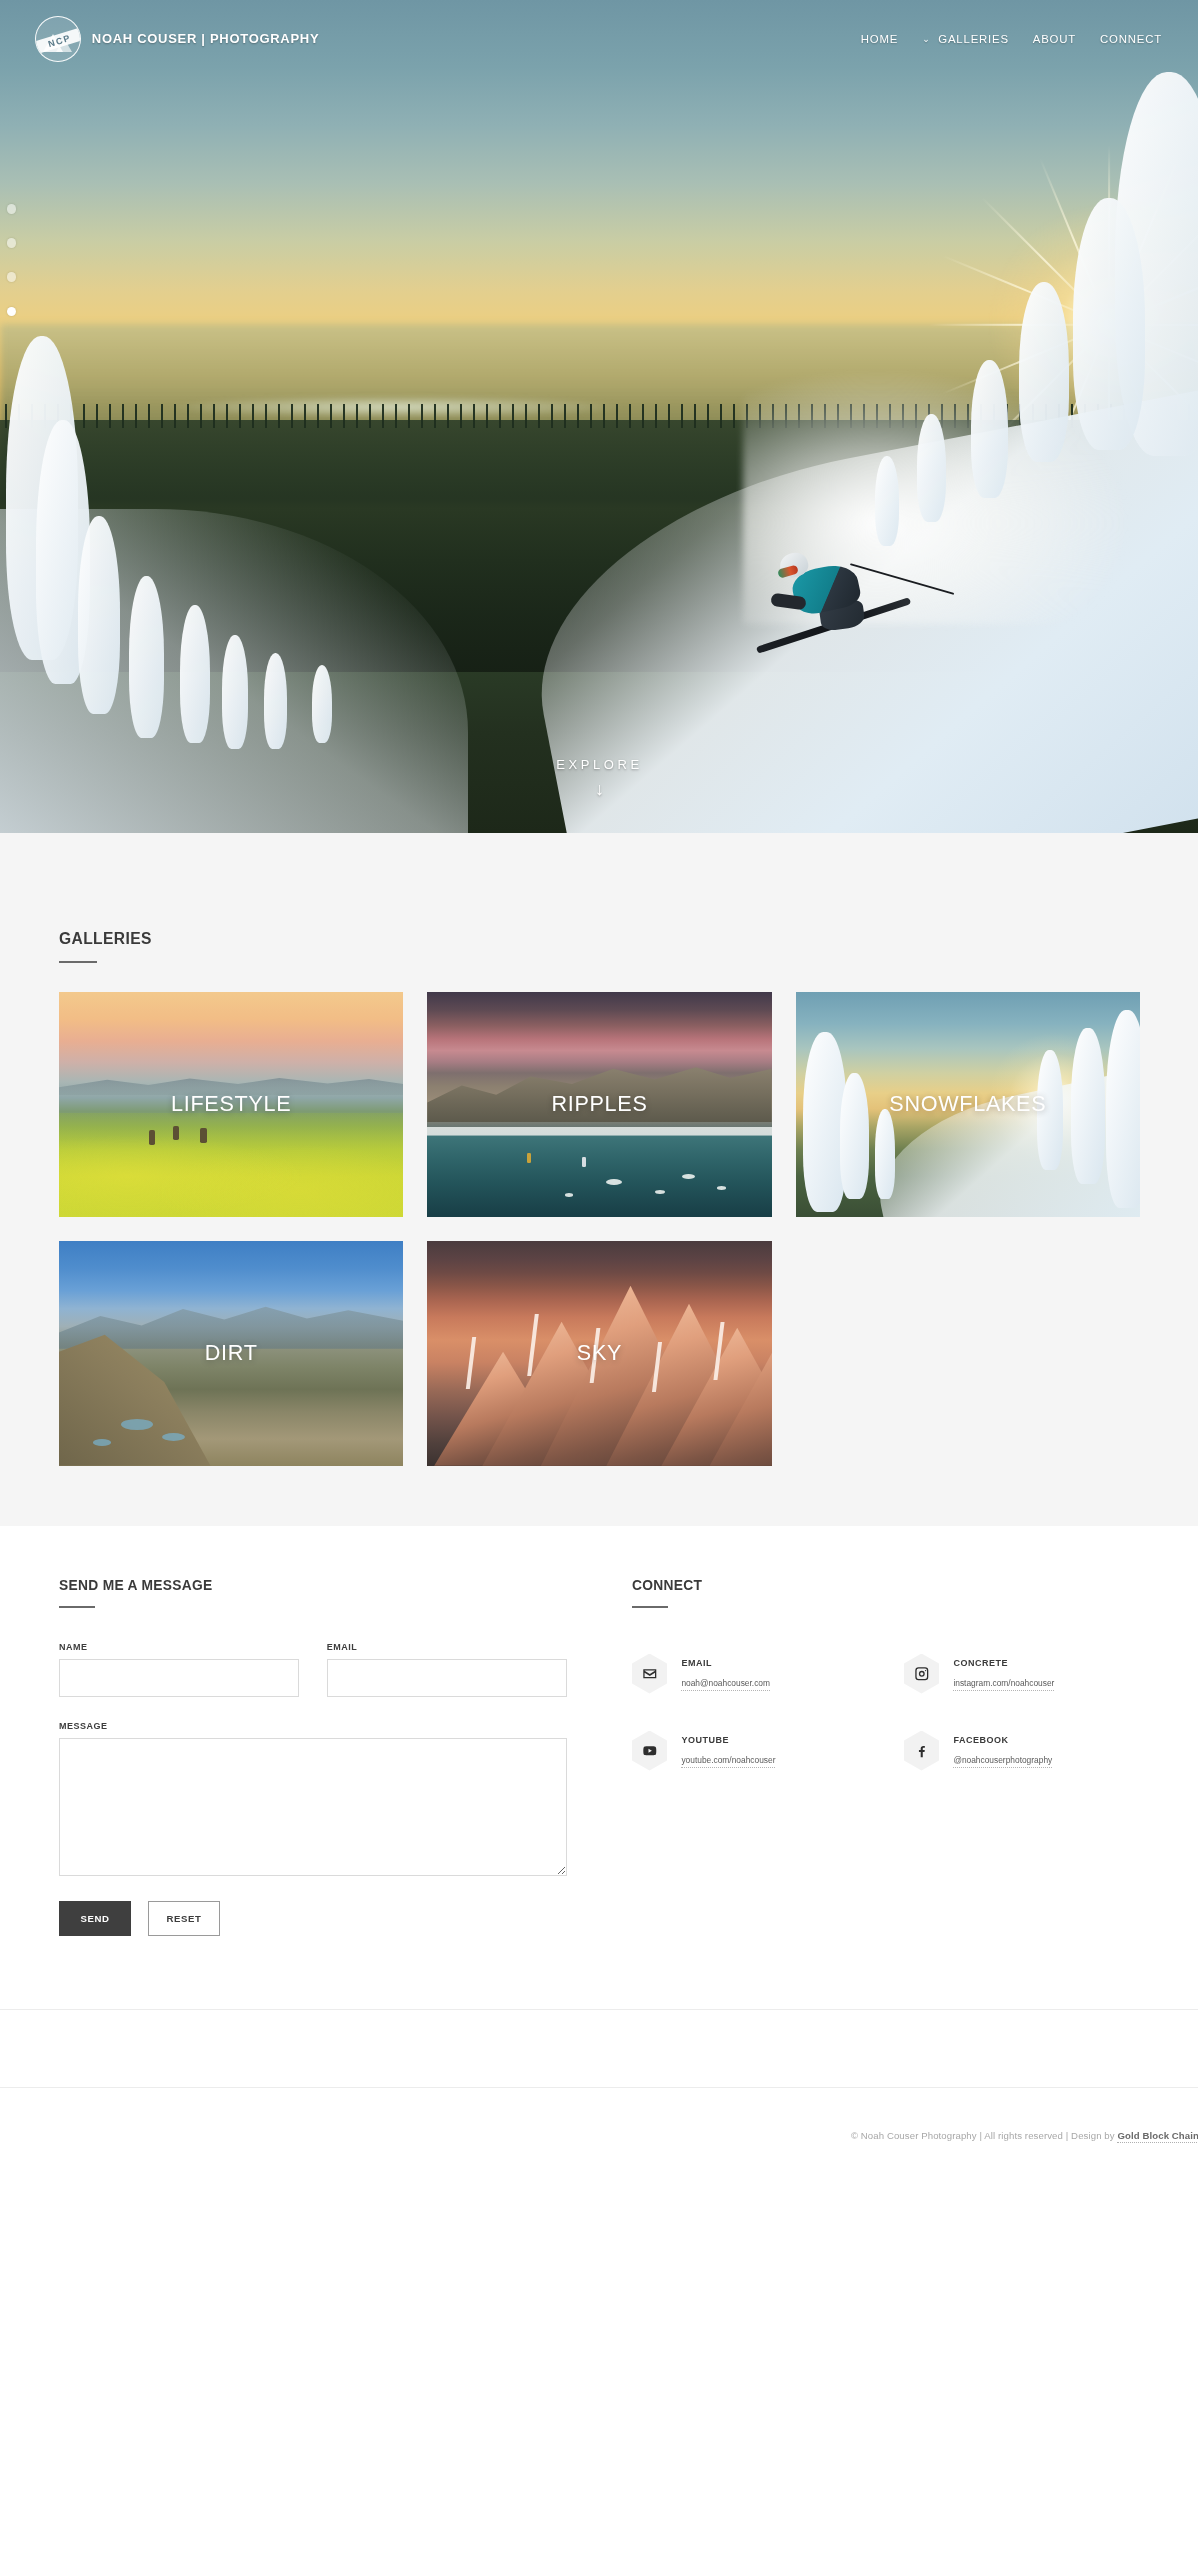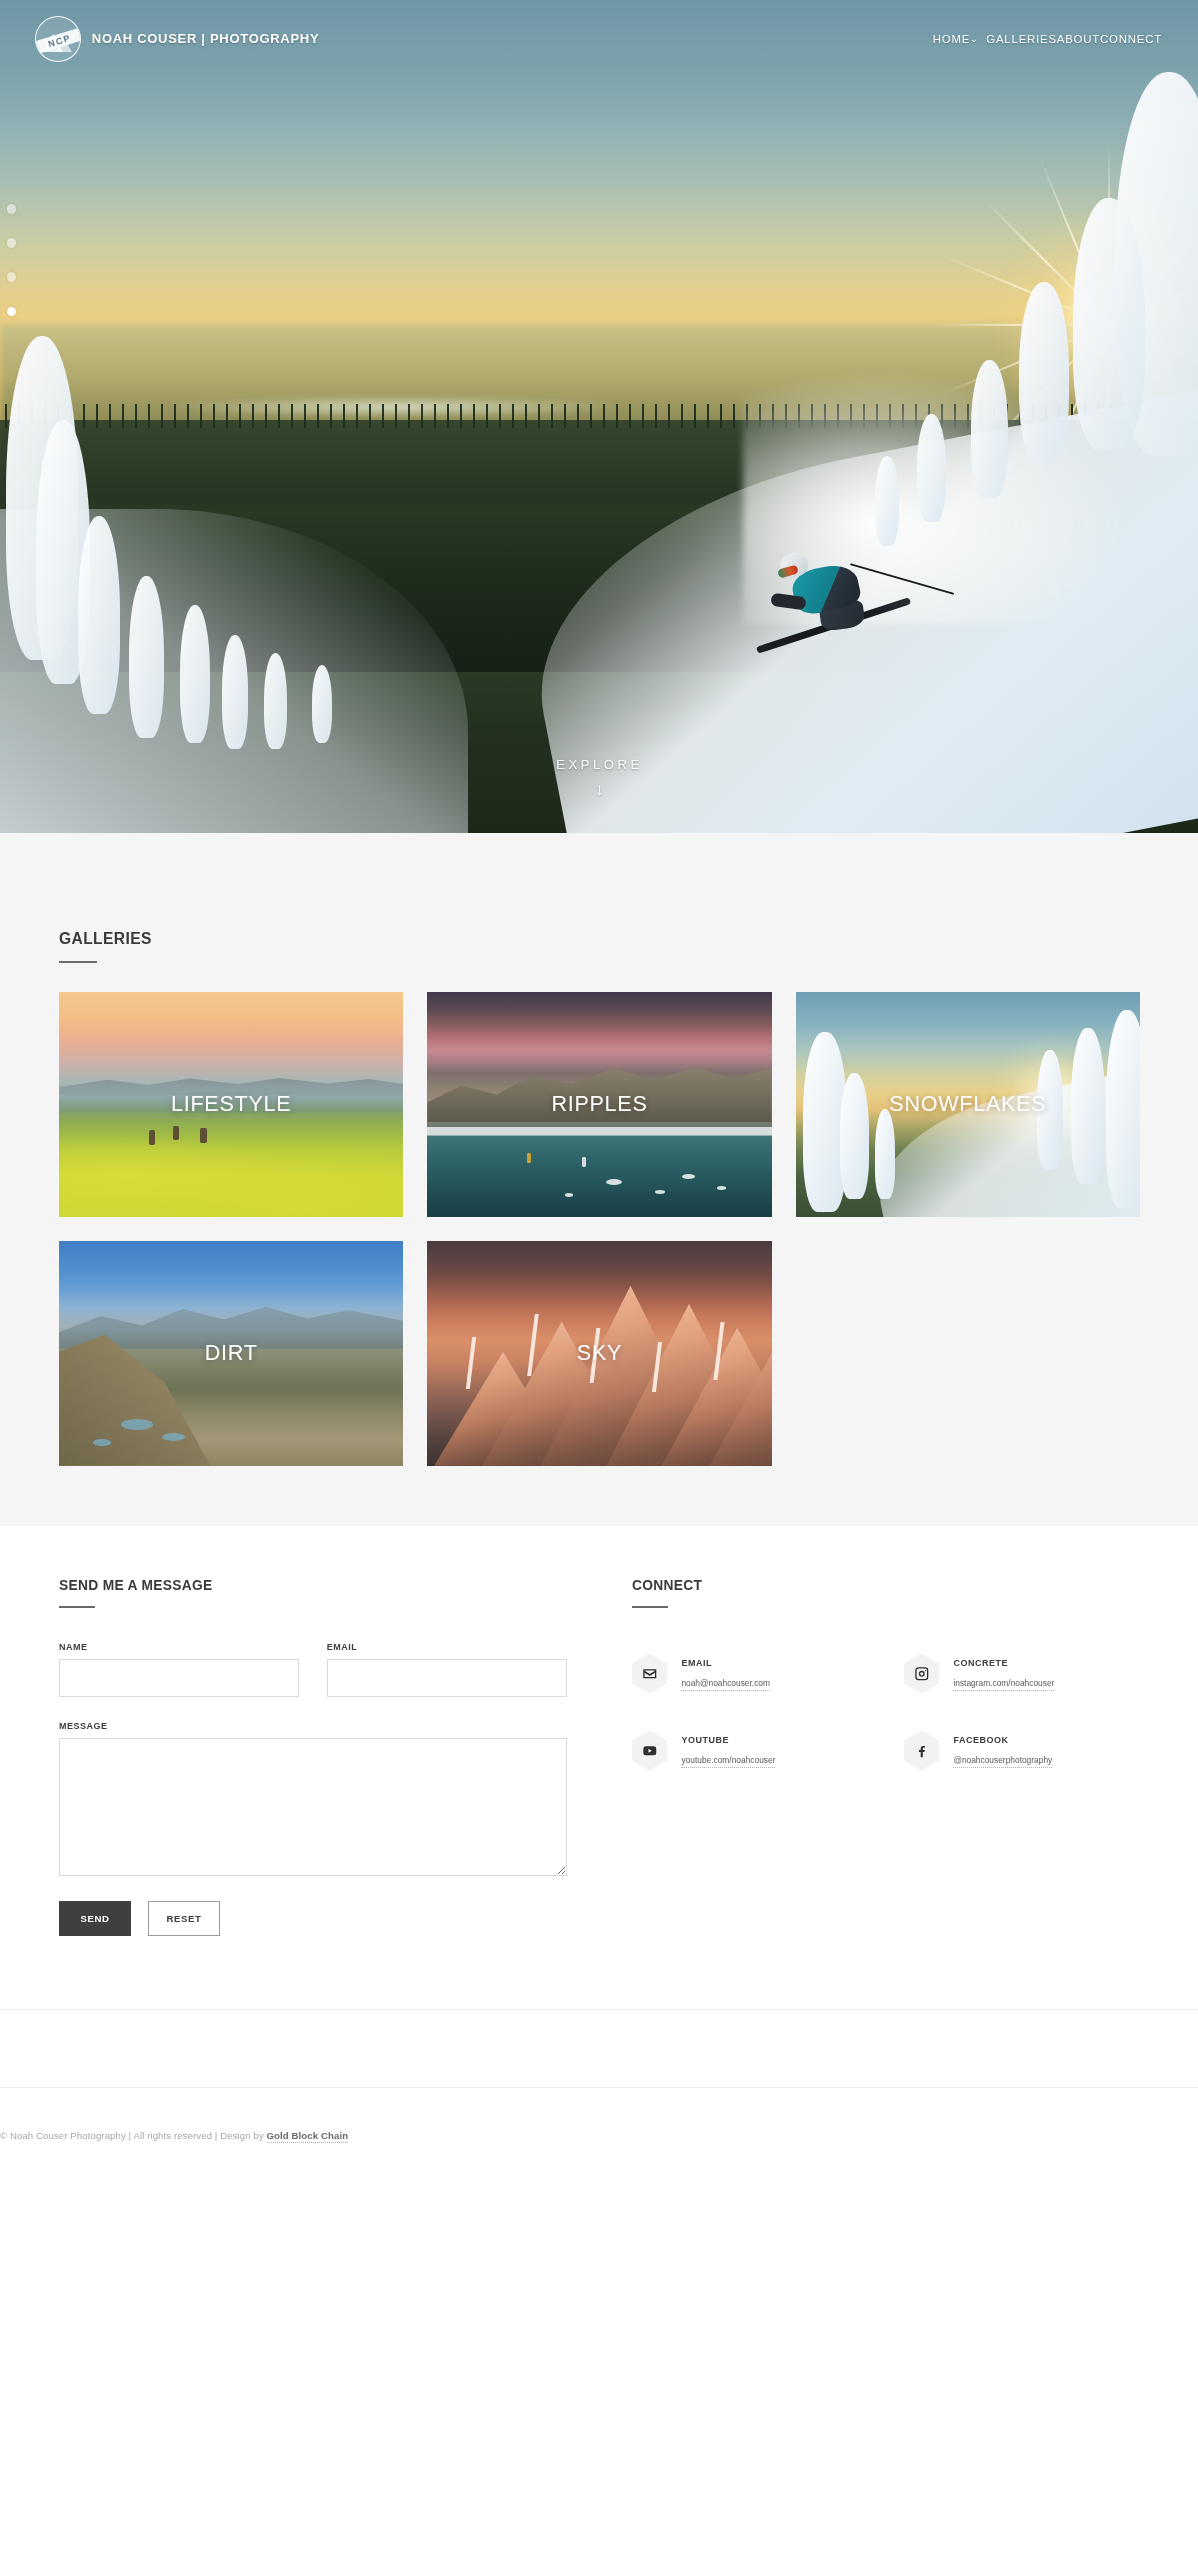--- a/index.html
+++ b/index.html
@@ -196,21 +196,21 @@
     background:rgba(255,255,255,.92); transform:rotate(-17deg);
     display:flex; align-items:center; justify-content:center;
   }
   .brand-logo .band span {
     font-size:9px; font-weight:700; letter-spacing:1.5px; color:#5b7b8a;
   }
   .brand-name {
     color:#fff; font-size:13px; font-weight:700; letter-spacing:0.7px;
     text-shadow:0 0.6px 1.8px rgba(0,0,0,.3); white-space:nowrap;
   }
-  .nav { display:flex; align-items:flex-end; }
+  .nav { display:flex; align-items:flex-end; gap:24px; }
   .nav-item {
     color:#fff; font-size:11.4px; letter-spacing:0.8px; font-weight:400;
     text-shadow:0 0.6px 1.8px rgba(0,0,0,.28);
     display:flex; align-items:center; gap:7.8px; cursor:pointer; white-space:nowrap;
   }
   .chev { font-size:9px; opacity:.95; }
 
   
   .dots {
     position:absolute; left:6.6px; top:204px; z-index:40;
@@ -518,21 +518,21 @@
   }
   .connect-value {
     margin-top:9.6px; font-size:8.4px; color:#5a5a5a;
     border-bottom:0.6px dotted #b4b4b4; display:inline-block; padding-bottom:1.8px;
   }
 
   
   .foot-sp { height:73px; }
   .foot-line { height:0.6px; background:#ececec; }
   .foot-mid { height:77px; }
-  .foot-bot { height:96px; display:flex; align-items:center; justify-content:flex-start; }
+  .foot-bot { height:96px; display:flex; align-items:center; justify-content:flex-end; }
   .foot-text { font-size:9.6px; color:#a8a8a8; letter-spacing:0.1px; }
   .foot-link {
     color:#6a6a6a; font-weight:700; border-bottom:0.6px dotted #b0b0b0;
     padding-bottom:1.2px; cursor:pointer;
   }
 </style>
 </head>
 <body>
 
 <section class="hero">

